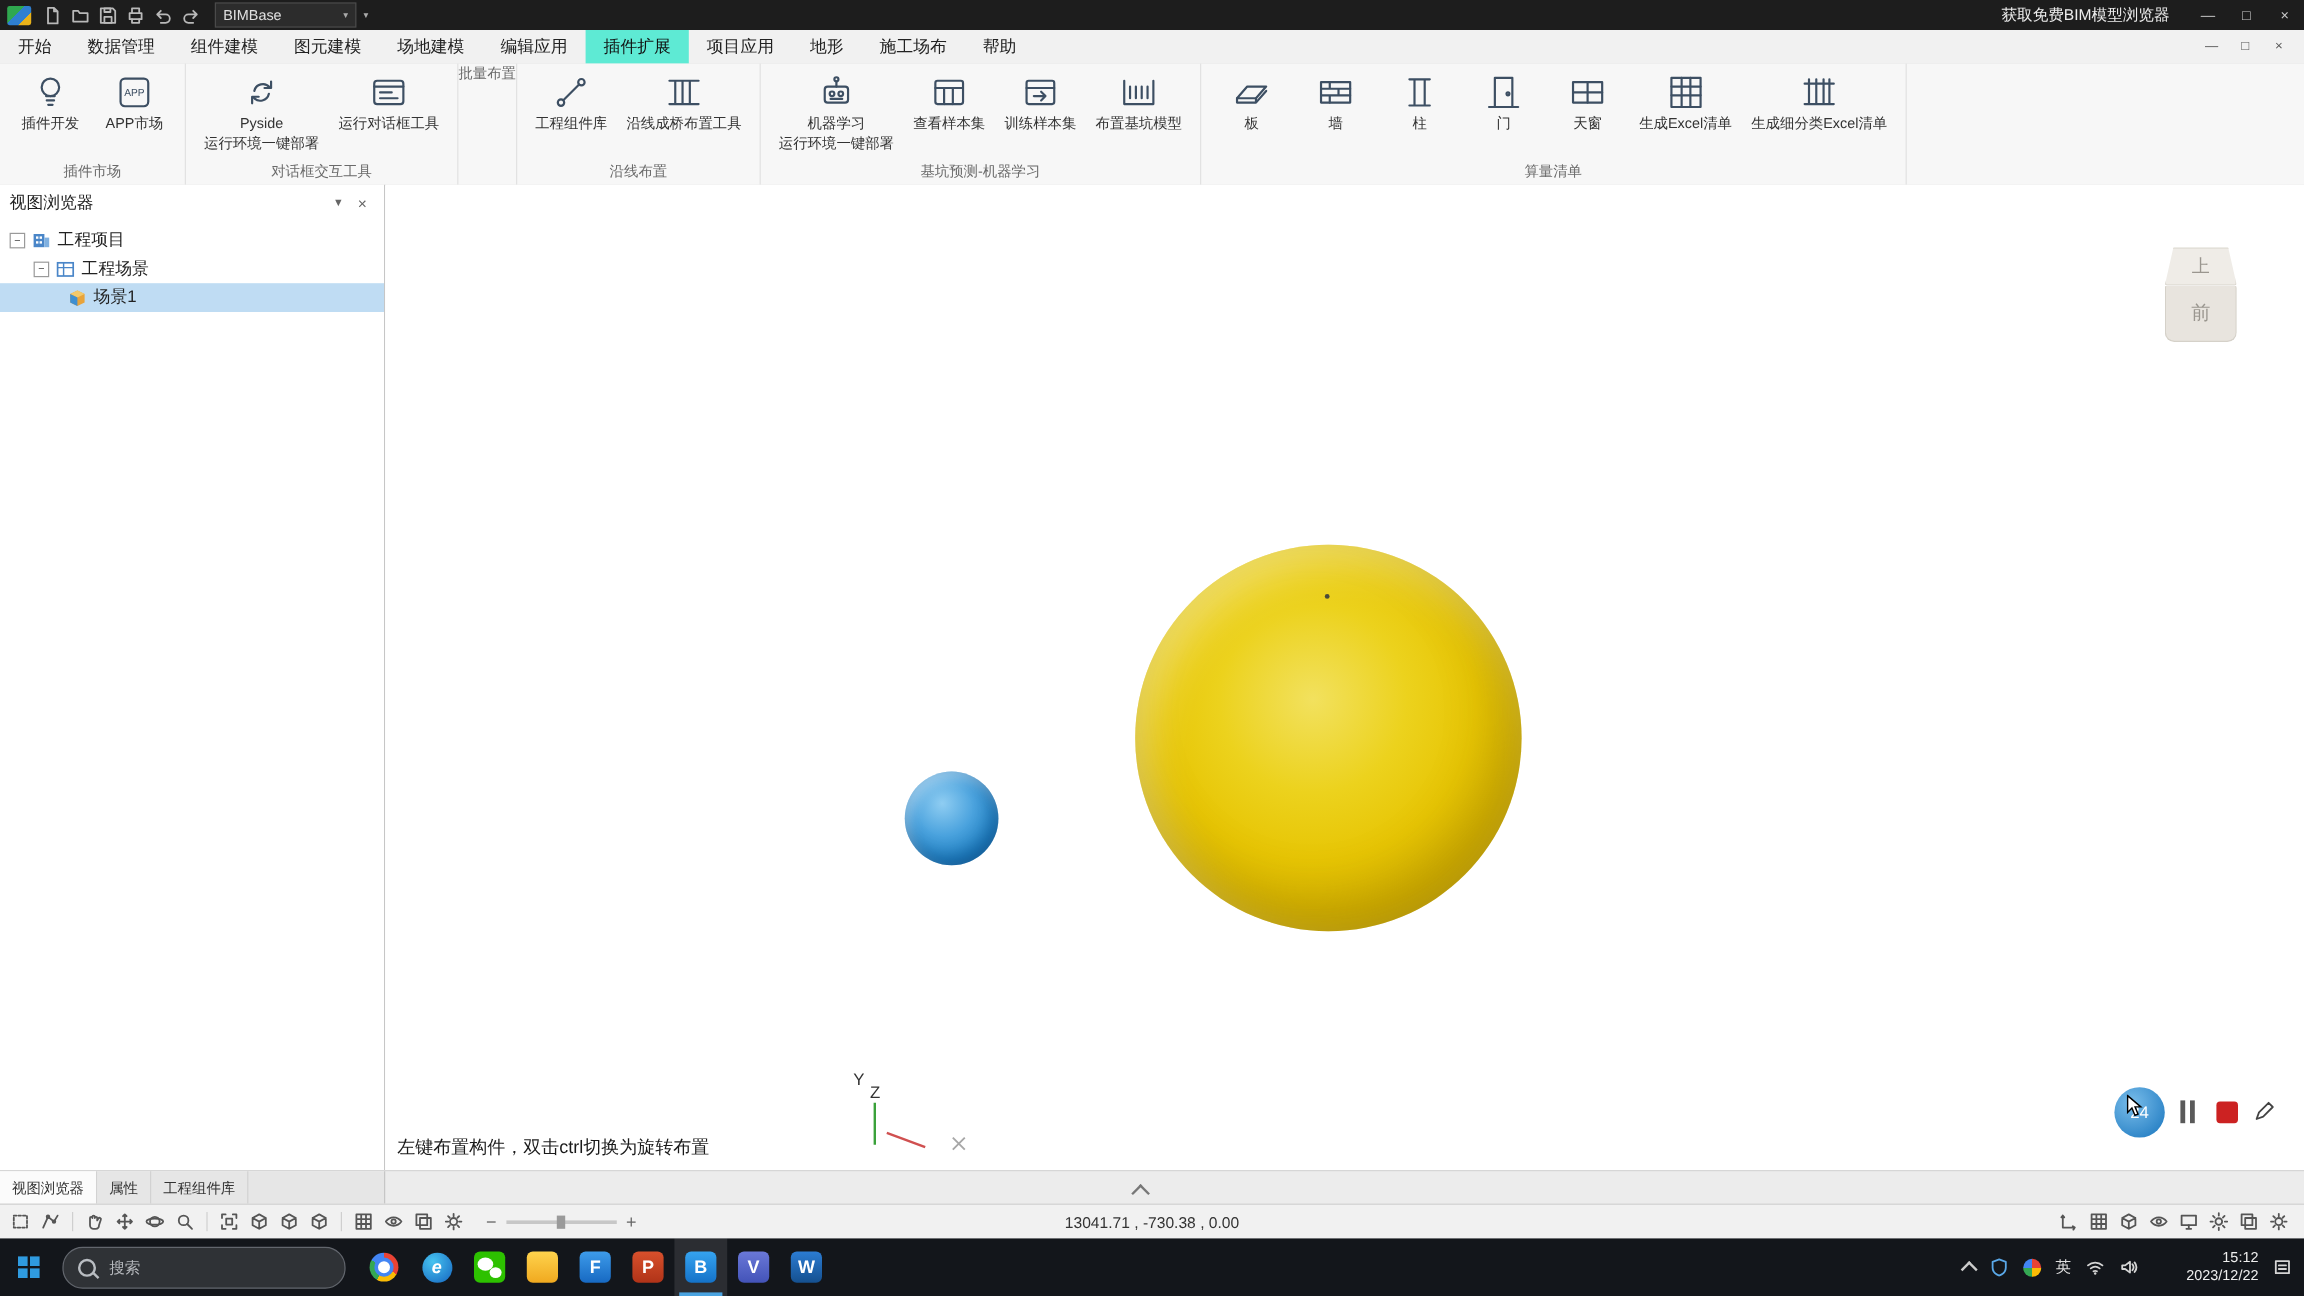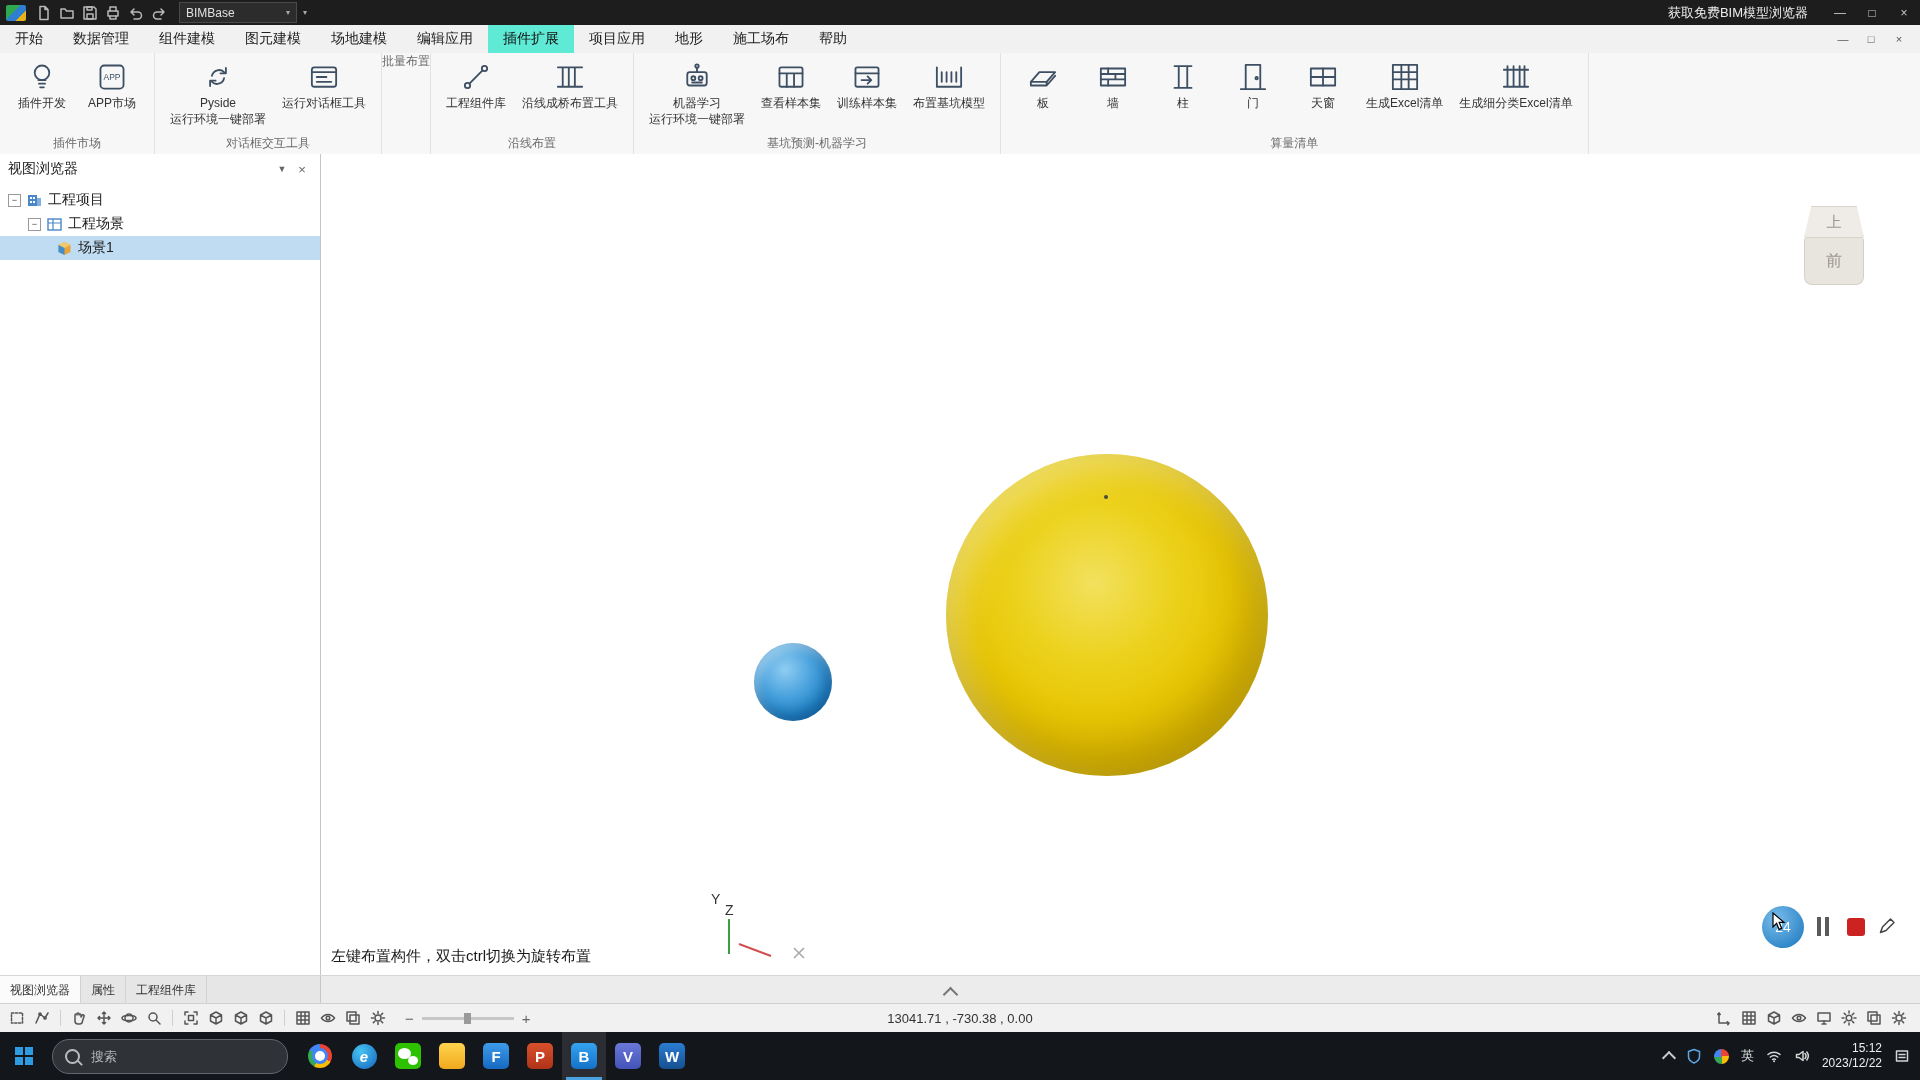--- a/index.html
+++ b/index.html
@@ -123,21 +123,21 @@
   .ic-files{background:linear-gradient(180deg,#ffd34d,#f0a91f);}
   .ic-appf{background:linear-gradient(180deg,#3d9bea,#1769c2);}
   .ic-ppt{background:linear-gradient(180deg,#d8502c,#b03318);}
   .ic-bim{background:linear-gradient(180deg,#35a3f0,#1472c8);}
   .ic-vs{background:linear-gradient(180deg,#6a78d8,#4353b8);}
   .ic-word{background:linear-gradient(180deg,#2b7cd3,#15508f);}
   .tb-tray{margin-left:auto;display:flex;align-items:center;gap:12px;padding-right:10px;font-size:13px;}
   .tray-chev{width:8px;height:8px;border-left:2px solid #ccc;border-top:2px solid #ccc;transform:rotate(45deg);margin-top:3px;}
   .tray-ic{width:16px;height:16px;color:#d5d5d5;}
   .tray-circle{width:15px;height:15px;border-radius:50%;background:conic-gradient(#e94335 0 25%,#fbbc05 25% 50%,#34a853 50% 75%,#4285f4 75% 100%);}
-  .clock{text-align:right;line-height:1.25;font-size:12px;color:#eee;}
+  .clock{text-align:right;line-height:1.25;font-size:12px;color:#eee;margin-left:28px;}
 </style>
 </head>
 <body>
 
 <svg width="0" height="0" style="position:absolute">
   <defs>
     <symbol id="i-bulb" viewBox="0 0 28 28">
         <circle cx="14" cy="10.5" r="6"></circle>
         <path d="M11 16.5h6M11.5 19.5h5M12.5 22.5h3"></path>
       </symbol>

